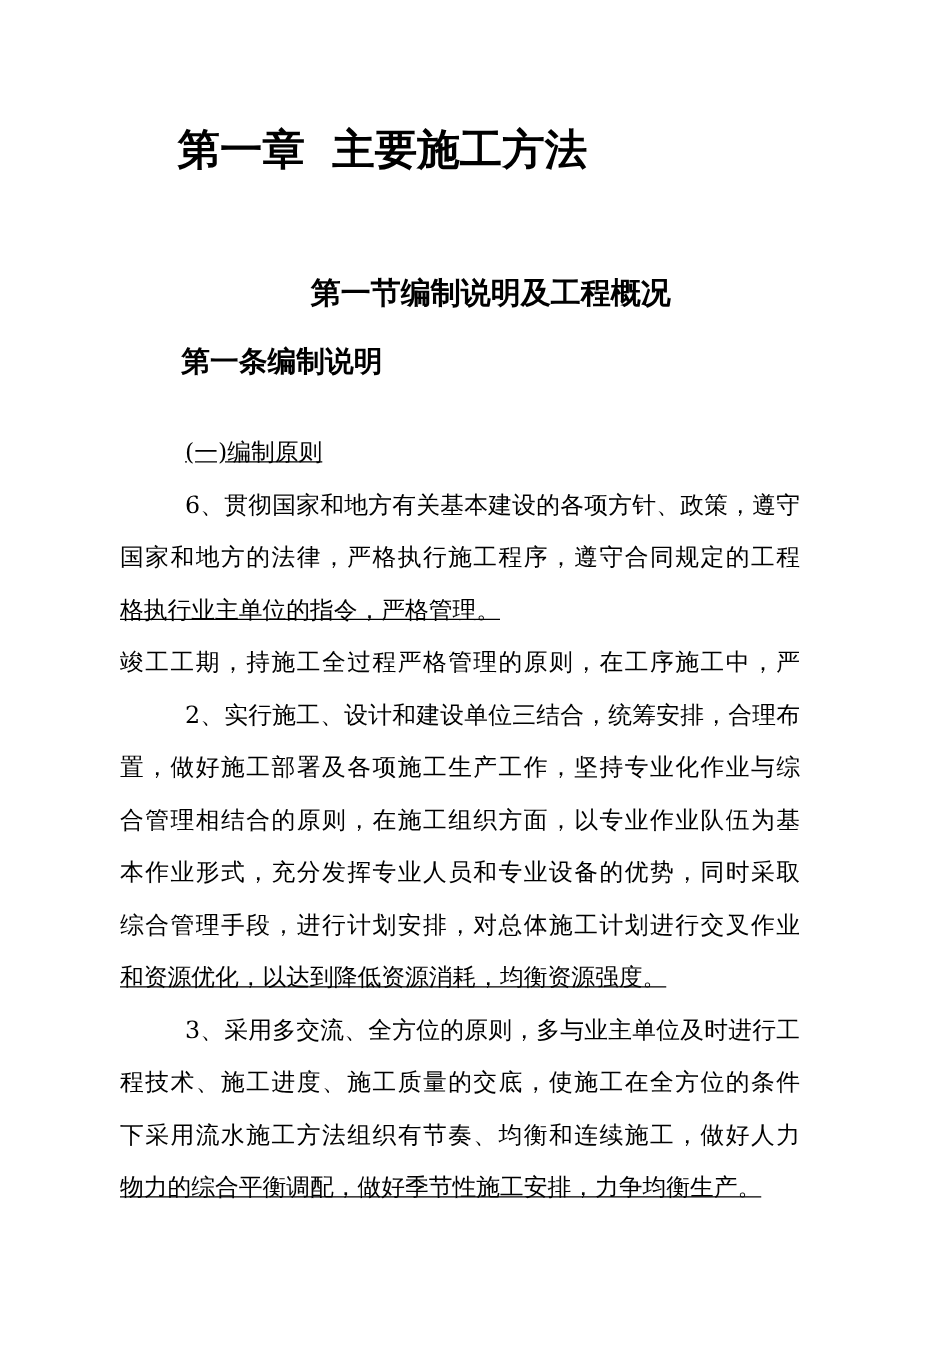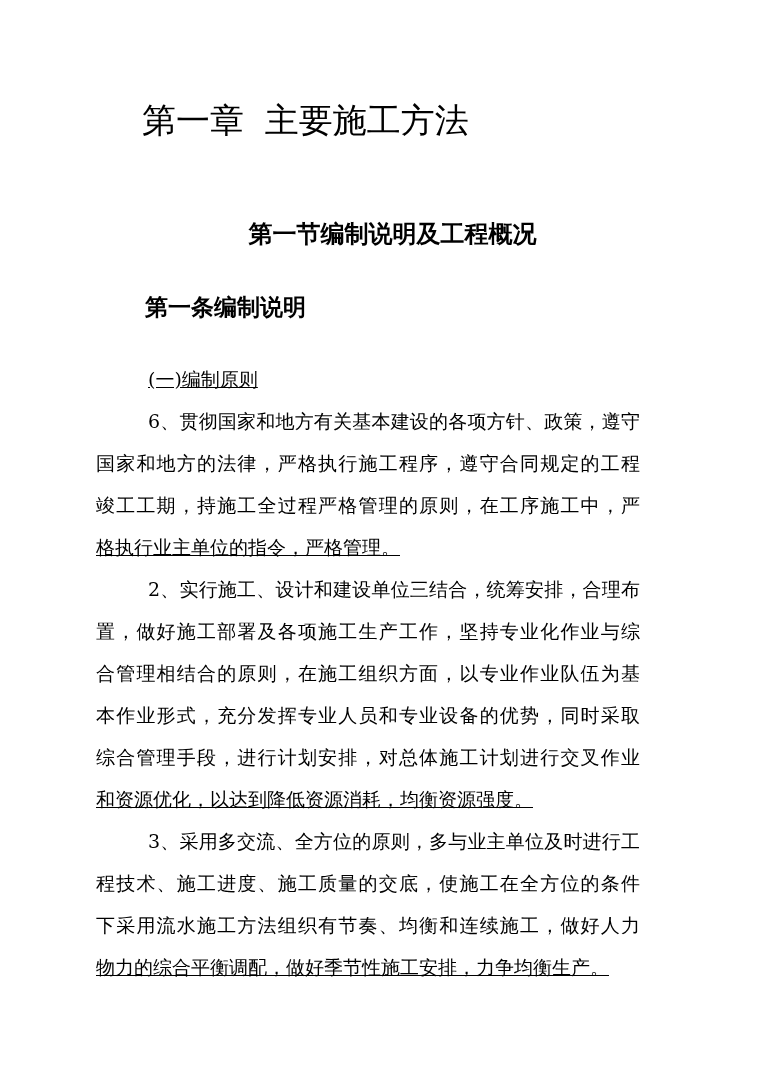--- a/index.html
+++ b/index.html
@@ -21,36 +21,36 @@
     background: #ffffff;
   }
   .content {
     padding: 0 121px 0 96px; 
   }
   .doc-title {
     margin: 97px 0 0 0;
     padding-left: 46px;
     font-size: 34px;
     line-height: 46px;
-    font-weight: normal;
+    font-weight: bold;
     word-spacing: 10px;
     letter-spacing: 0px;
     white-space: nowrap;
   }
   .section-heading {
     margin: 75px 0 0 0;
     padding-left: 49px;
     font-size: 24px;
     line-height: 32px;
     font-weight: bold;
     white-space: nowrap;
     text-align: center;
   }
   .article-heading {
-    margin: 41px 0 0 0;
+    margin: 24px 0 0 0;
     padding-left: 49px;
     font-size: 23px;
     line-height: 32px;
     font-weight: bold;
     white-space: nowrap;
   }
   .body-text {
     margin-top: 35px;
     font-size: 19px;
     line-height: 42px;
@@ -74,22 +74,22 @@
 
 <div class="page">
   <div class="content">
     <div class="doc-title">第一章 主要施工方法</div>
     <div class="section-heading">第一节编制说明及工程概况</div>
     <div class="article-heading">第一条编制说明</div>
     <div class="body-text">
         <div class="line indent no-stretch">(一)编制原则</div>
         <div class="line indent">6、贯彻国家和地方有关基本建设的各项方针、政策，遵守</div>
         <div class="line">国家和地方的法律，严格执行施工程序，遵守合同规定的工程</div>
+        <div class="line no-stretch">格执行业主单位的指令，严格管理。</div>
         <div class="line">竣工工期，持施工全过程严格管理的原则，在工序施工中，严</div>
-        <div class="line no-stretch">格执行业主单位的指令，严格管理。</div>
         <div class="line indent">2、实行施工、设计和建设单位三结合，统筹安排，合理布</div>
         <div class="line">置，做好施工部署及各项施工生产工作，坚持专业化作业与综</div>
         <div class="line">合管理相结合的原则，在施工组织方面，以专业作业队伍为基</div>
         <div class="line">本作业形式，充分发挥专业人员和专业设备的优势，同时采取</div>
         <div class="line">综合管理手段，进行计划安排，对总体施工计划进行交叉作业</div>
         <div class="line no-stretch">和资源优化，以达到降低资源消耗，均衡资源强度。</div>
         <div class="line indent">3、采用多交流、全方位的原则，多与业主单位及时进行工</div>
         <div class="line">程技术、施工进度、施工质量的交底，使施工在全方位的条件</div>
         <div class="line">下采用流水施工方法组织有节奏、均衡和连续施工，做好人力</div>
         <div class="line no-stretch">物力的综合平衡调配，做好季节性施工安排，力争均衡生产。</div>

